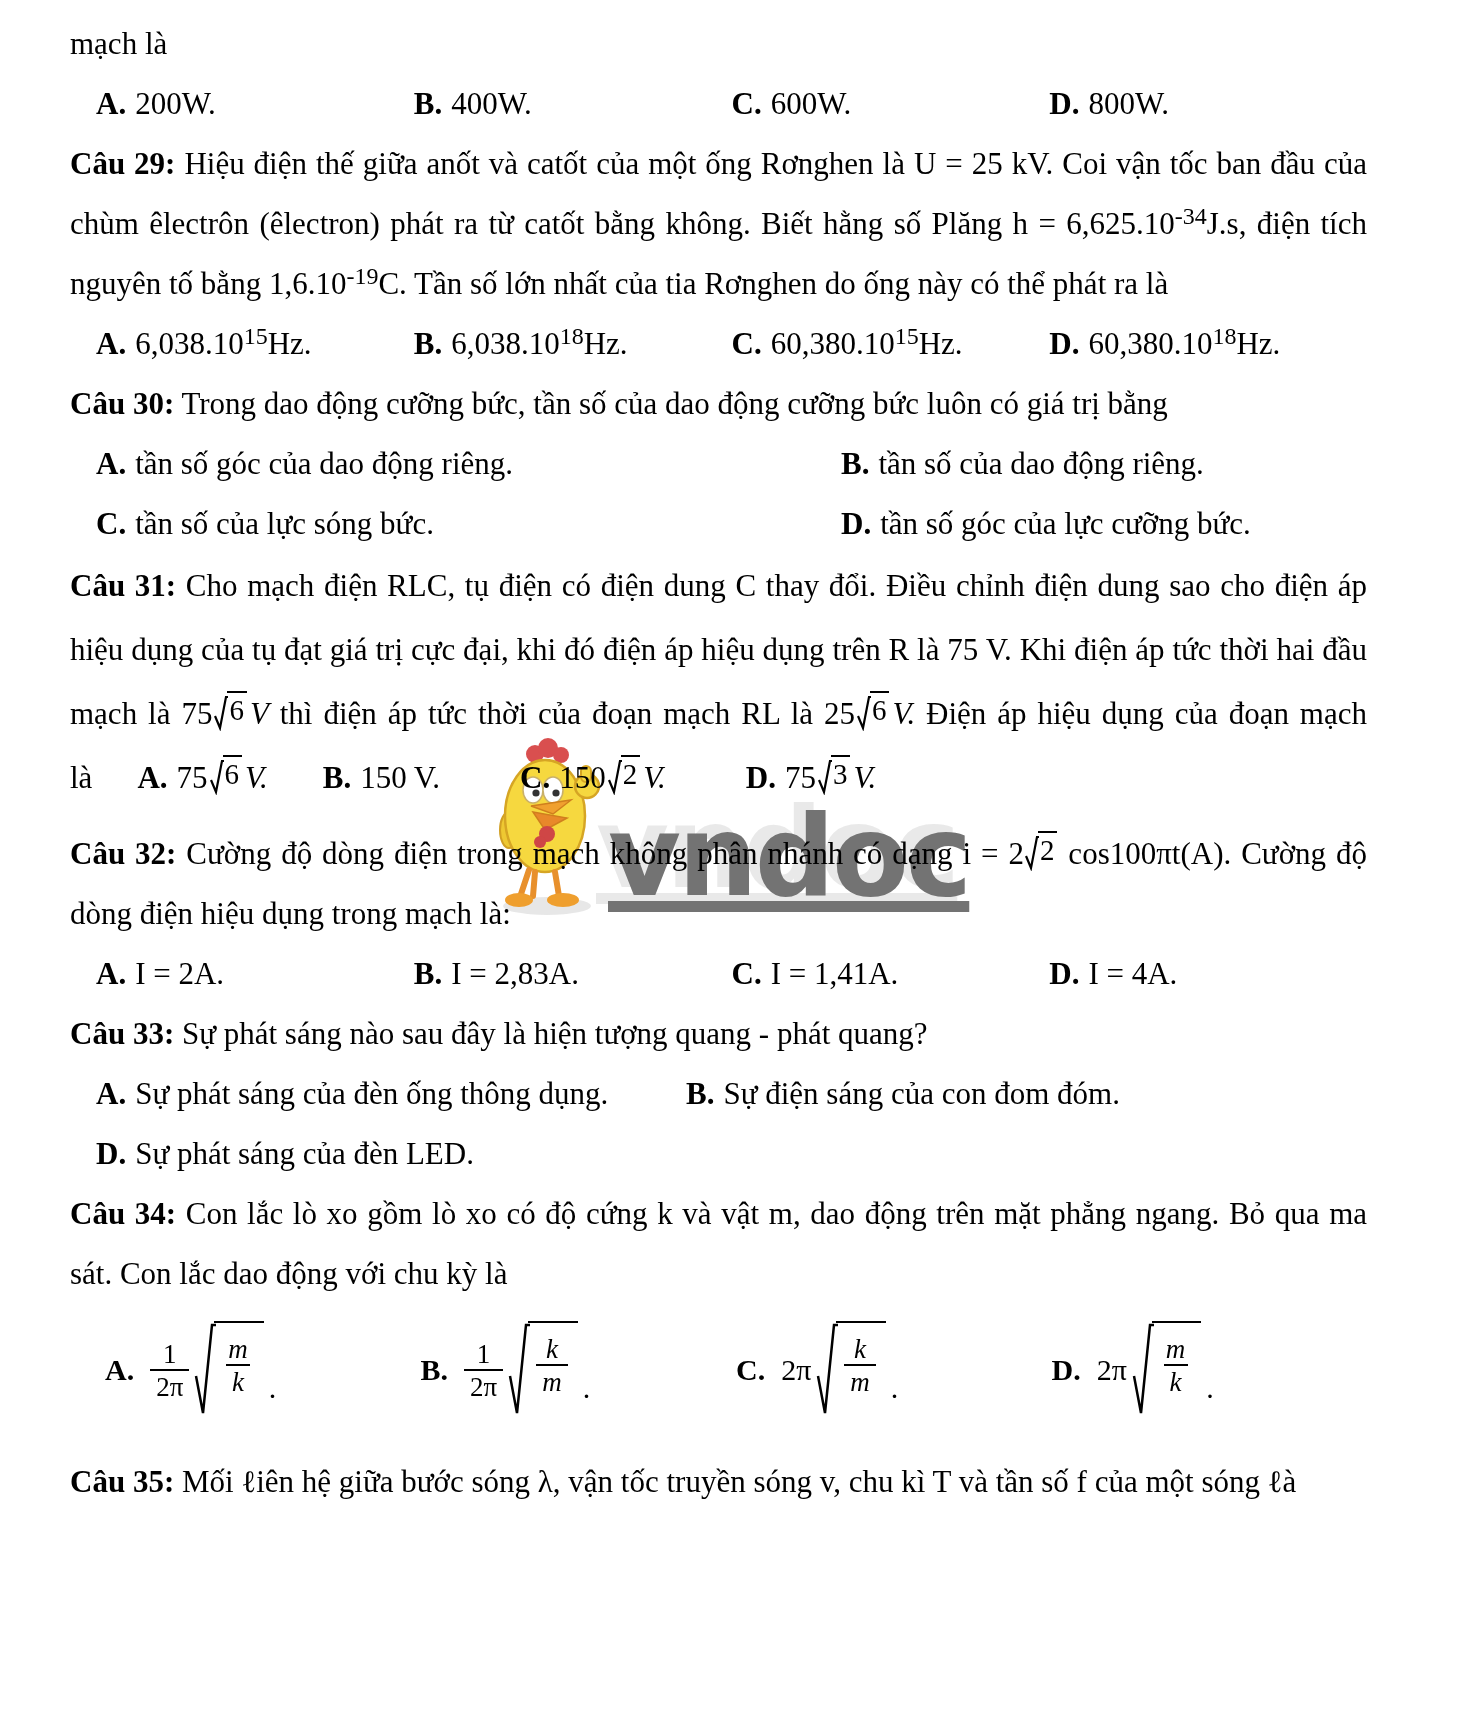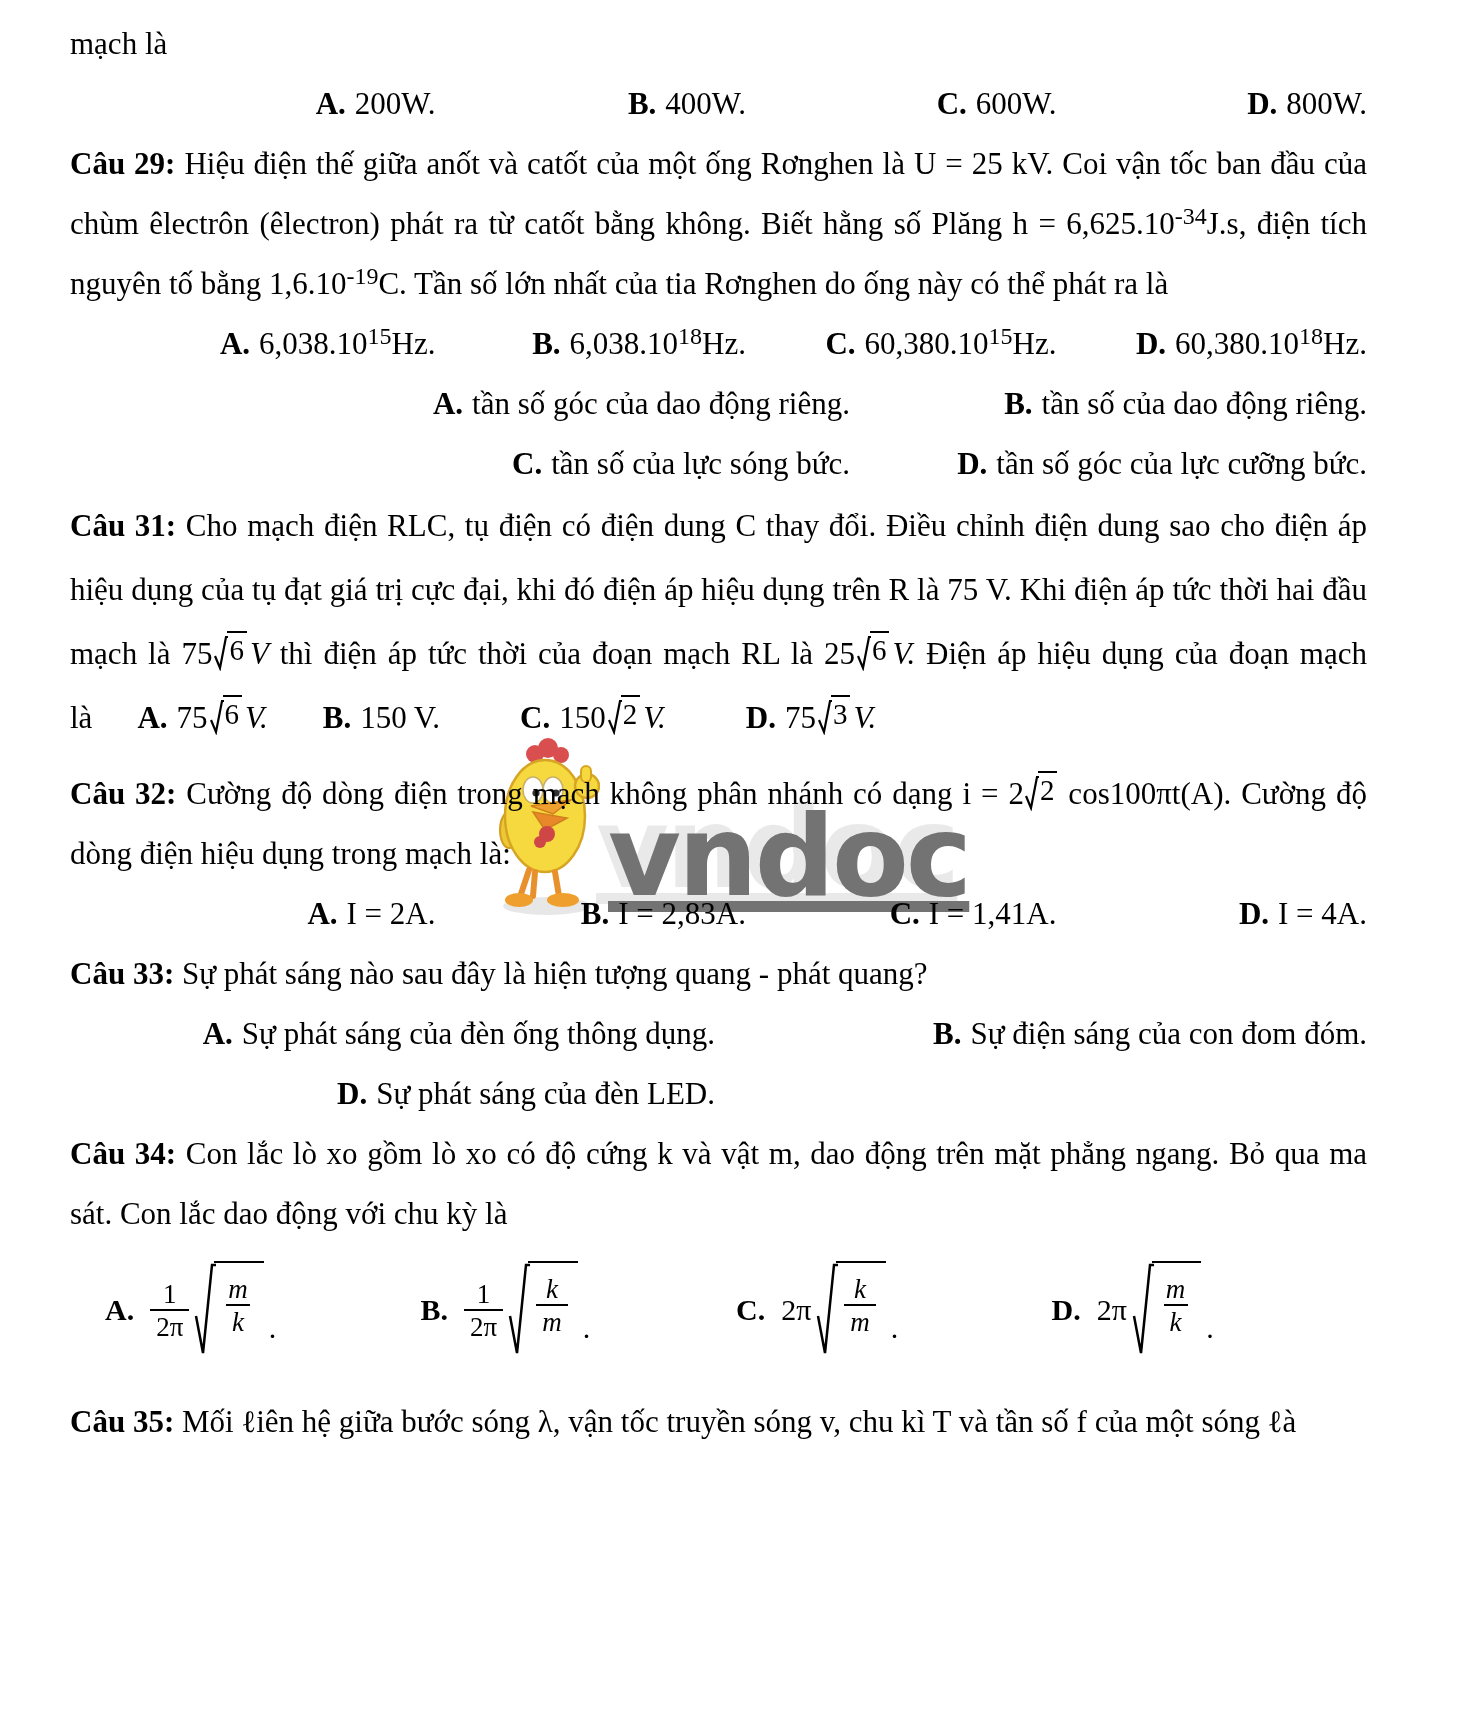--- a/index.html
+++ b/index.html
@@ -3,21 +3,21 @@
 <meta charset="utf-8">
 <style>
   html,body{margin:0;padding:0;background:#fff;}
   .page{position:relative;width:1467px;height:1711px;background:#ffffff;overflow:hidden;
         font-family:"Liberation Serif","DejaVu Serif",serif;color:#000;}
   .content{position:relative;z-index:1;padding:14px 100px 0 70px;font-family:Liberation Serif, serif;}
   .para{font-size:31px;line-height:60px;text-align:justify;margin:0;}
   .para.tall{line-height:64px;}
   .lead{text-align:left;}
   .qlabel{font-weight:bold;}
-  .optrow{display:grid;margin-left:55px;font-size:31px;line-height:60px;text-align:right;}
+  .optrow{display:grid;margin-left:26px;font-size:31px;line-height:60px;}
   .r4{grid-template-columns:1fr 1fr 1fr 1fr;}
   .r2a{grid-template-columns:725px 1fr;gap:20px;}
   .r2b{grid-template-columns:590px 1fr;}
   .opt{white-space:nowrap;}
   .olab{font-weight:bold;margin-right:9px;}
   sup{font-size:24px;line-height:0;vertical-align:10px;}
   
   .sq{display:inline-flex;align-items:flex-start;vertical-align:-7px;margin:0 1px;}
   .sq svg{display:block;margin:3px -1px 0 0;}
   .sq .rad{display:inline-block;border-top:2.5px solid #000;padding:0 3px 0 2px;
@@ -89,20 +89,21 @@
 
     <p class="para"><span class="qlabel">Câu 29:</span><span> Hiệu điện thế giữa anốt và catốt của một ống Rơnghen là U = 25 kV. Coi vận tốc ban đầu của chùm êlectrôn (êlectron) phát ra từ catốt bằng không. Biết hằng số Plăng h = 6,625.10</span><sup>-34</sup><span>J.s, điện tích nguyên tố bằng 1,6.10</span><sup>-19</sup><span>C. Tần số lớn nhất của tia Rơnghen do ống này có thể phát ra là</span></p>
 
     <div class="optrow r4">
       <span class="opt"><span class="olab">A.</span><span>6,038.10</span><sup>15</sup><span>Hz.</span></span>
       <span class="opt"><span class="olab">B.</span><span>6,038.10</span><sup>18</sup><span>Hz.</span></span>
       <span class="opt"><span class="olab">C.</span><span>60,380.10</span><sup>15</sup><span>Hz.</span></span>
       <span class="opt"><span class="olab">D.</span><span>60,380.10</span><sup>18</sup><span>Hz.</span></span>
     </div>
 
+    <p class="para"><span class="qlabel">Câu 30:</span><span> Trong dao động cưỡng bức, tần số của dao động cưỡng bức luôn có giá trị bằng</span></p>
 
     <div class="optrow r2a">
       <span class="opt"><span class="olab">A.</span><span>tần số góc của dao động riêng.</span></span>
       <span class="opt"><span class="olab">B.</span><span>tần số của dao động riêng.</span></span>
     </div>
     <div class="optrow r2a">
       <span class="opt"><span class="olab">C.</span><span>tần số của lực sóng bức.</span></span>
       <span class="opt"><span class="olab">D.</span><span>tần số góc của lực cưỡng bức.</span></span>
     </div>
 

